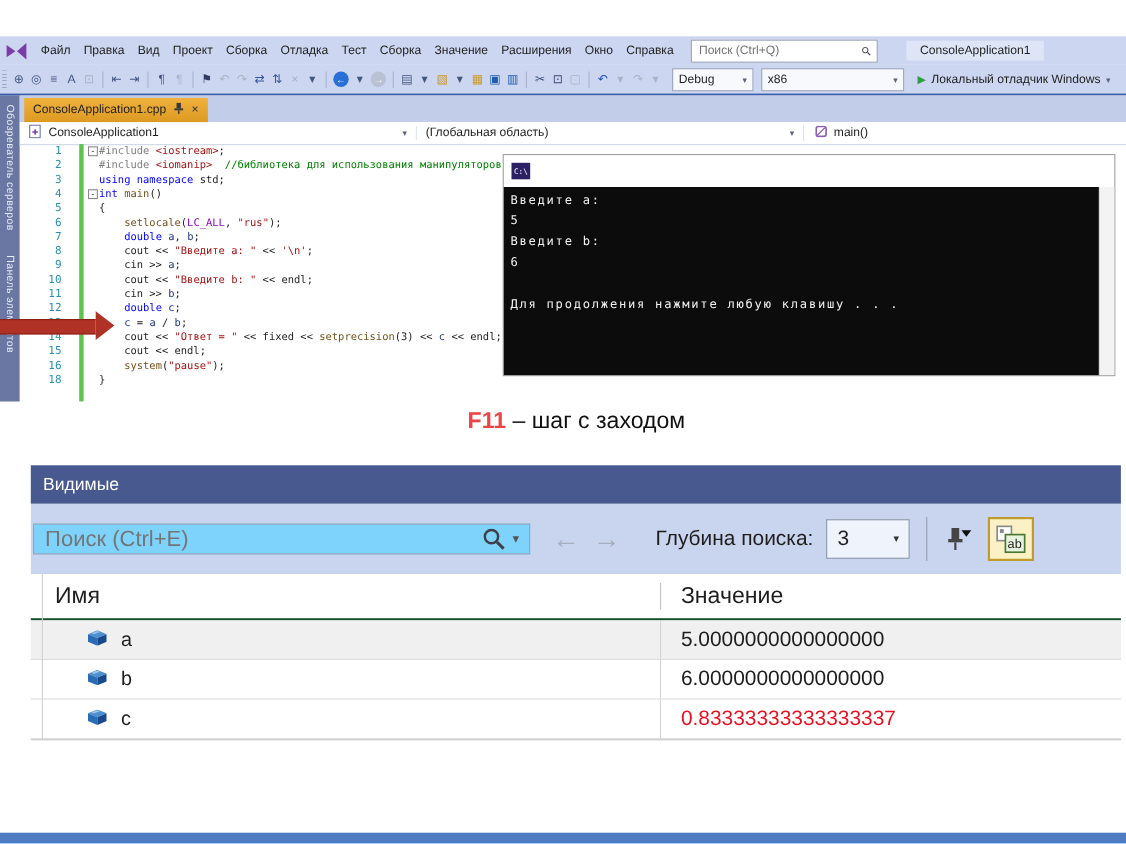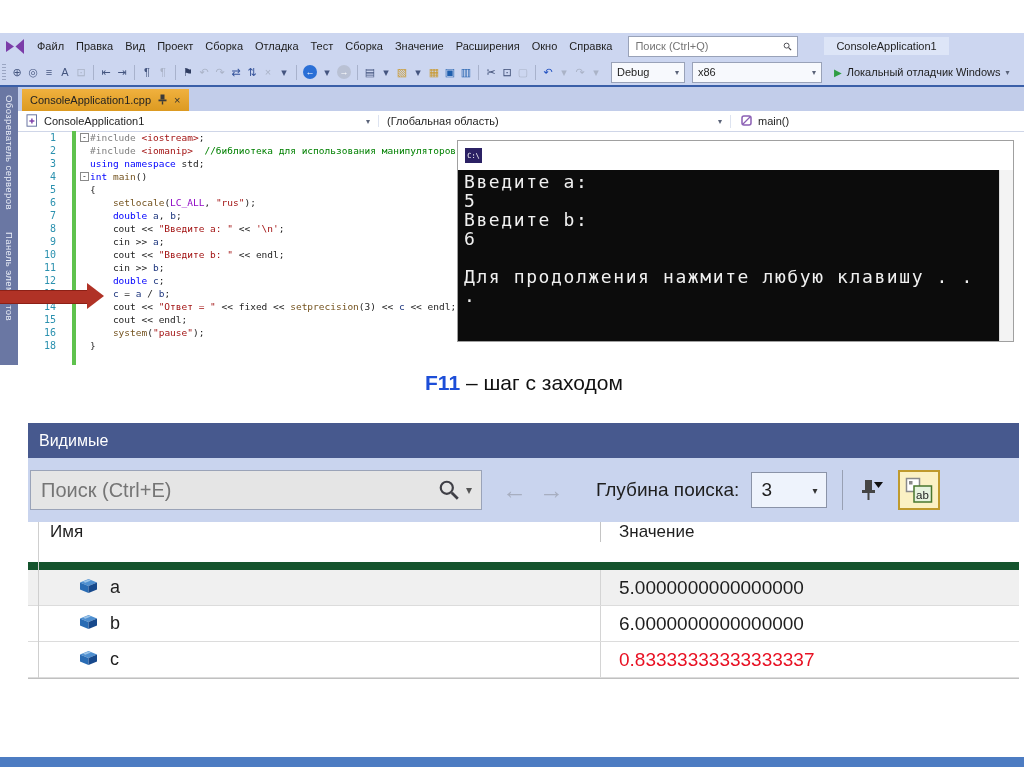--- a/index.html
+++ b/index.html
@@ -81,56 +81,56 @@
                      border-left:17px solid #b03226;}
 
   
   .console{position:absolute;left:457px;top:140px;width:557px;height:202px;background:#fff;
            border:1px solid #a0a0a0;z-index:5;box-sizing:border-box;}
   .console-title{height:29px;display:flex;align-items:center;gap:7px;padding:0 7px;font-size:12.5px;
                  white-space:nowrap;overflow:hidden;}
   .cicon{width:17px;height:15px;background:#2b2164;color:#fff;font-size:7px;flex:none;
          display:flex;align-items:center;justify-content:center;font-family:"DejaVu Sans Mono",monospace;}
   .console-body{position:absolute;left:0;top:29px;right:13px;bottom:0;background:#0c0c0c;
-                color:#f0f0f0;font-family:"DejaVu Sans Mono",monospace;font-size:18px;
+                color:#f0f0f0;font-family:"DejaVu Sans Mono",monospace;font-size:11px;
                 line-height:19px;letter-spacing:1.6px;padding:2px 6px;}
   .console-scroll{position:absolute;top:29px;right:0;width:13px;bottom:0;background:#f3f3f3;
                   border-left:1px solid #dcdcdc;}
 
   
   .caption{position:absolute;left:0;top:371px;width:100%;text-align:center;font-size:21px;color:#111;}
-  .caption .key{color:#1d4ed8;font-weight:bold;}
+  .caption .key{color:#ef4444;font-weight:bold;}
 
   
   .autos{position:absolute;left:28px;top:423px;width:991px;background:#fff;}
   .autos-title{height:35px;background:#47598e;color:#fff;display:flex;align-items:center;
                padding:0 11px;font-size:16px;}
   .autos-toolbar{height:64px;background:#c9d4ee;display:flex;align-items:center;}
-  .asearch{margin-left:2px;width:452px;height:40px;background:#e5e5e5;border:1px solid #9aa3b8;
+  .asearch{margin-left:2px;width:452px;height:28px;background:#7dd3fc;border:1px solid #9aa3b8;
            display:flex;align-items:center;box-sizing:border-box;}
   .asearch input{flex:1;font-size:20px;color:#6d6d6d;padding:0 10px;border:0;outline:0;
                  background:none;font-family:"Liberation Sans",sans-serif;}
   .asearch .sicon{margin-right:6px;}
   .asearch .scaret{font-size:12px;color:#555;margin-right:9px;}
   .nav-arrow{font-size:25px;color:#a7aec0;line-height:1;}
   .arr-back{margin-left:20px;}
   .arr-fwd{margin-left:12px;}
   .depth-label{font-size:19px;margin-left:32px;}
   .depth-dd{width:76px;height:36px;background:#eef3fc;border:1px solid #8a93a8;margin-left:12px;
             display:flex;align-items:center;justify-content:space-between;padding:0 9px;
             font-size:19px;box-sizing:border-box;}
   .depth-dd .caret{font-size:10px;color:#333;}
   .sep-v{width:1px;height:40px;background:#98a0b3;margin:0 15px;}
   .pin-btn{display:flex;align-items:center;justify-content:center;}
   .toggle-btn{width:42px;height:40px;background:#fbf1c4;border:2px solid #bf9a2d;margin-left:14px;
               display:flex;align-items:center;justify-content:center;box-sizing:border-box;}
   .autos-grid{position:relative;background:#fff;border-bottom:1px solid #c0c0c0;}
   .gutter-line{position:absolute;left:10px;top:0;bottom:0;width:1px;background:#cfcfcf;}
-  .grid-head{height:40px;display:flex;align-items:flex-start;border-bottom:8px solid #14532d;
-             font-size:17px;}
+  .grid-head{height:40px;display:flex;align-items:center;border-bottom:2px solid #14532d;
+             font-size:21px;}
   .hcell-name{width:572px;display:flex;align-items:center;padding-left:22px;box-sizing:border-box;}
   .hcell-val{flex:1;display:flex;align-items:center;padding-left:18px;border-left:1px solid #c4c4c4;}
   .grid-row{height:35px;display:flex;align-items:stretch;border-bottom:1px solid #dcdcdc;font-size:18px;}
   .grid-row.hl{background:#f0f0f0;}
   .cell-name{width:572px;display:flex;align-items:center;gap:13px;padding-left:52px;box-sizing:border-box;}
   .cell-val{flex:1;display:flex;align-items:center;padding-left:18px;border-left:1px solid #d4d4d4;
             font-size:19px;}
 
   .bottom-bar{position:absolute;left:0;top:757px;width:100%;height:10px;background:#4d7cc2;}
 </style>

